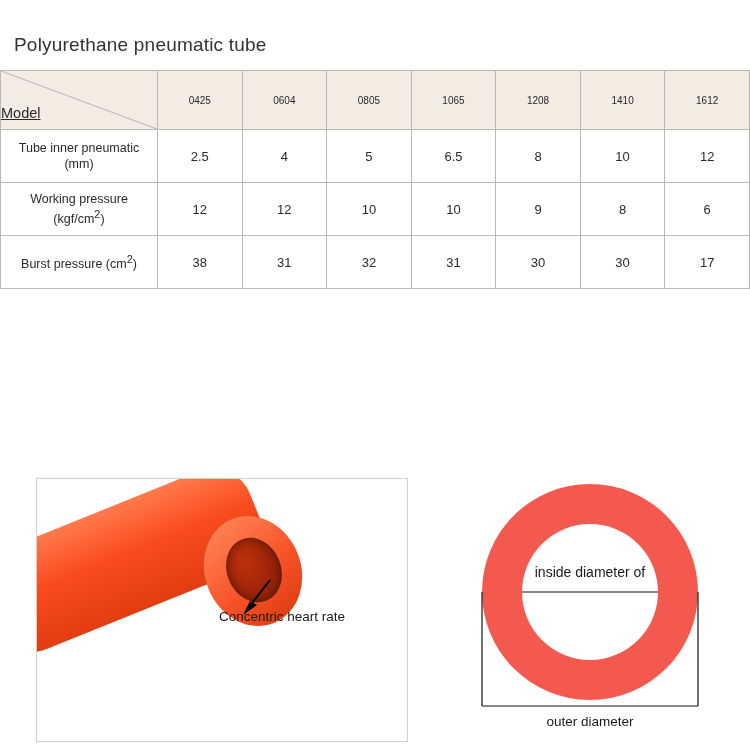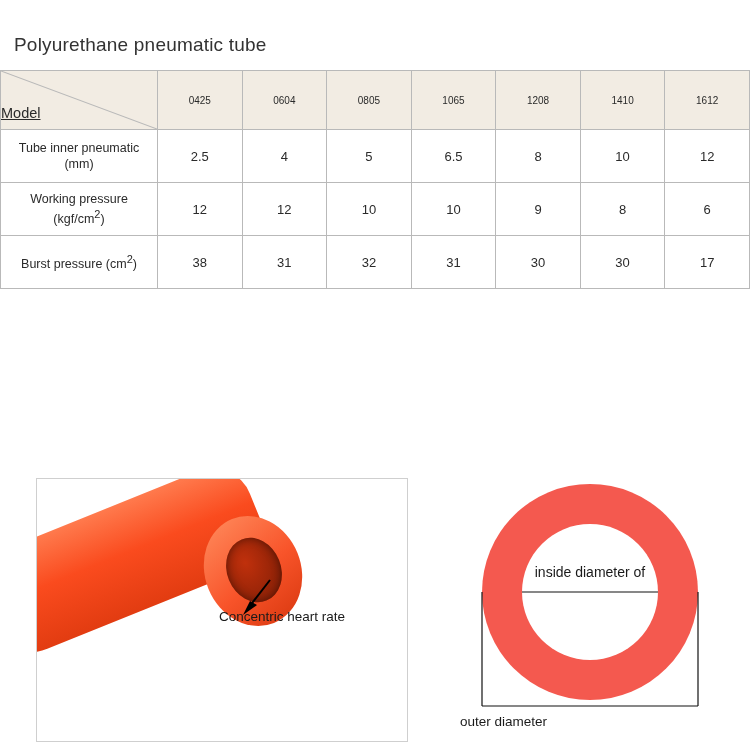--- a/index.html
+++ b/index.html
@@ -180,20 +180,21 @@
     width: 220px;
     text-align: center;
     font-size: 14px;
     color: #1a1a1a;
   }
   .label-outer {
     position: absolute;
     left: 0px;
     top: 236px;
     width: 260px;
+    text-align: center;
     font-size: 13.5px;
     color: #1a1a1a;
   }
 </style>
 </head>
 <body>
 
 <div class="page-title">Polyurethane pneumatic tube</div>
 
 <table class="spec-table">

